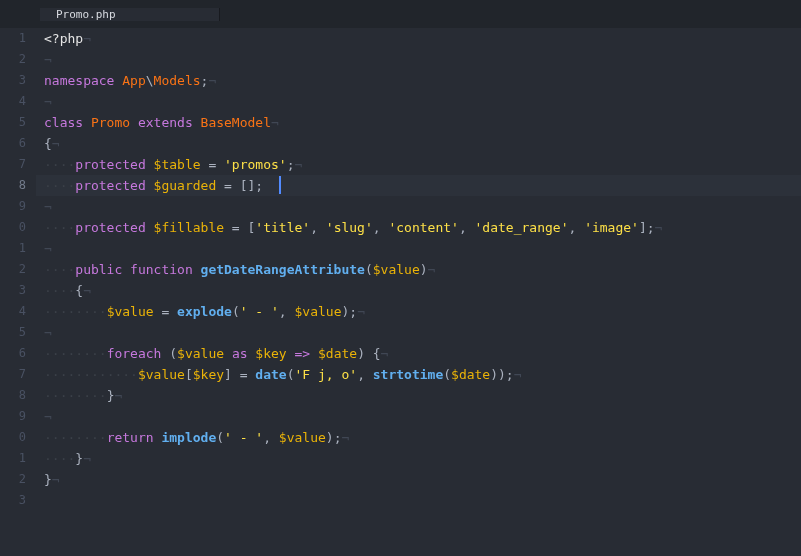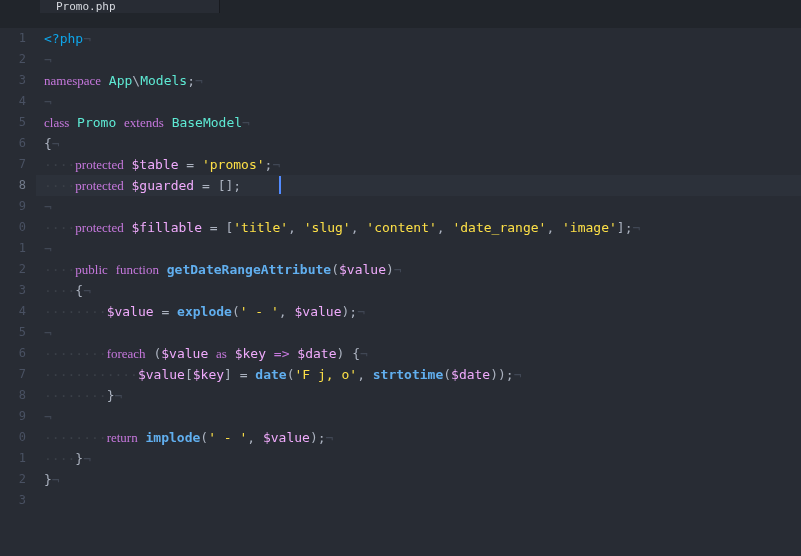--- a/index.html
+++ b/index.html
@@ -9,21 +9,21 @@
       font-size: 13px;
       color: #abb2bf;
       width: 801px;
       height: 556px;
       overflow: hidden;
     }
     .tab-bar {
       background: #21252b;
       height: 28px;
       display: flex;
-      align-items: flex-start;
+      align-items: center;
     }
     .tab {
       background: #282c34;
       color: #d7dae0;
       padding: 0 16px;
       display: flex;
       align-items: center;
       font-size: 11px;
       border-right: 1px solid #181a1f;
       min-width: 180px;
@@ -63,24 +63,24 @@
       background: #2c313a;
     }
     .cursor {
       position: absolute;
       width: 2px;
       height: 18px;
       background: #528bff;
       top: 1px;
     }
     
-    .p-tag { color: #0ea5e9; }
-    .kw { color: #c678dd; font-family: Liberation Serif, serif; }
-    .cls { color: #5eead4; }
-    .var { color: #f0abfc; }
+    .p-tag { color: #e5e5e5; }
+    .kw { color: #c678dd; }
+    .cls { color: #f97316; }
+    .var { color: #eab308; }
     .fn { color: #61afef; font-weight: bold; }
     .str { color: #fde047; }
     .punc { color: #abb2bf; }
     .arrow { color: #c678dd; }
     .dots { color: #3b4048; }
     .inv { color: #404754; }
   </style>
 </head>
 <body>
 

